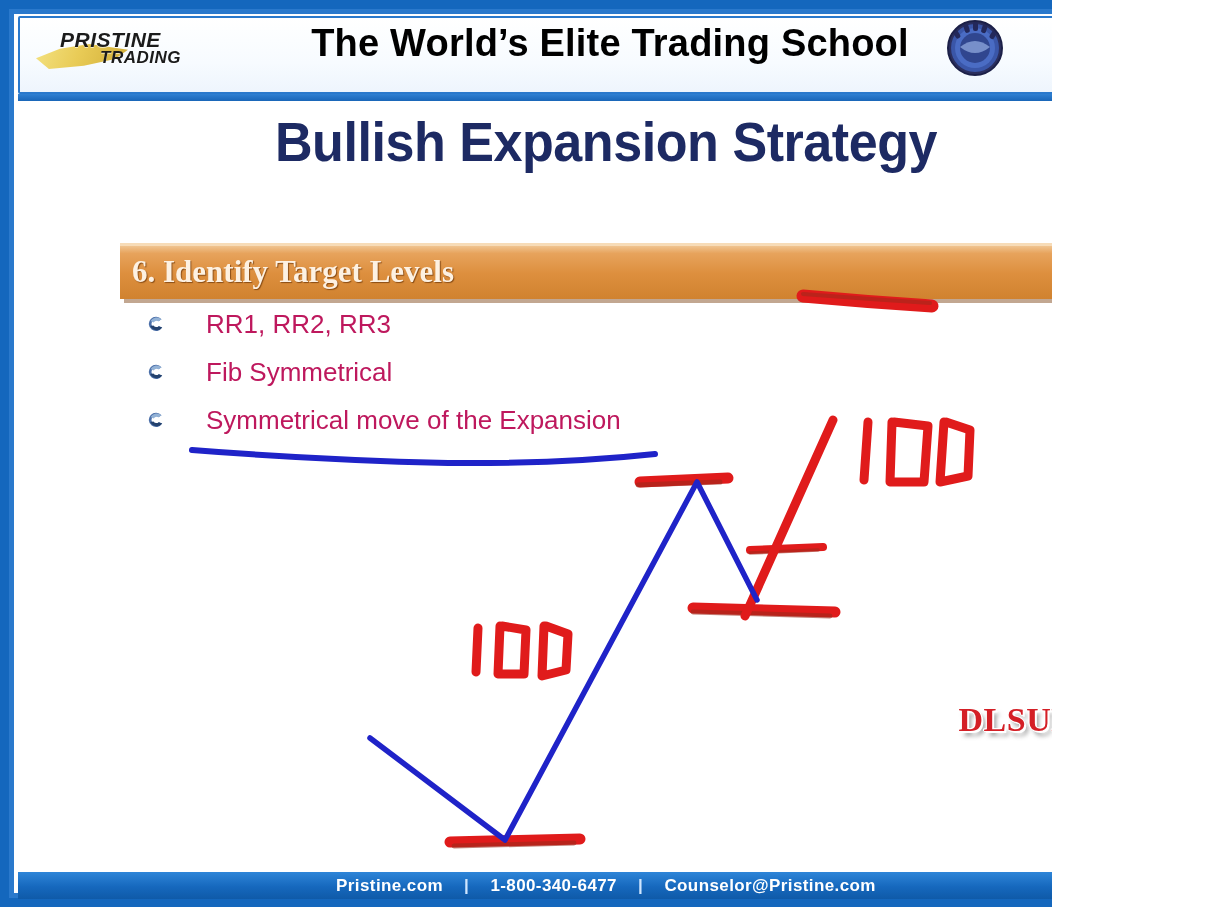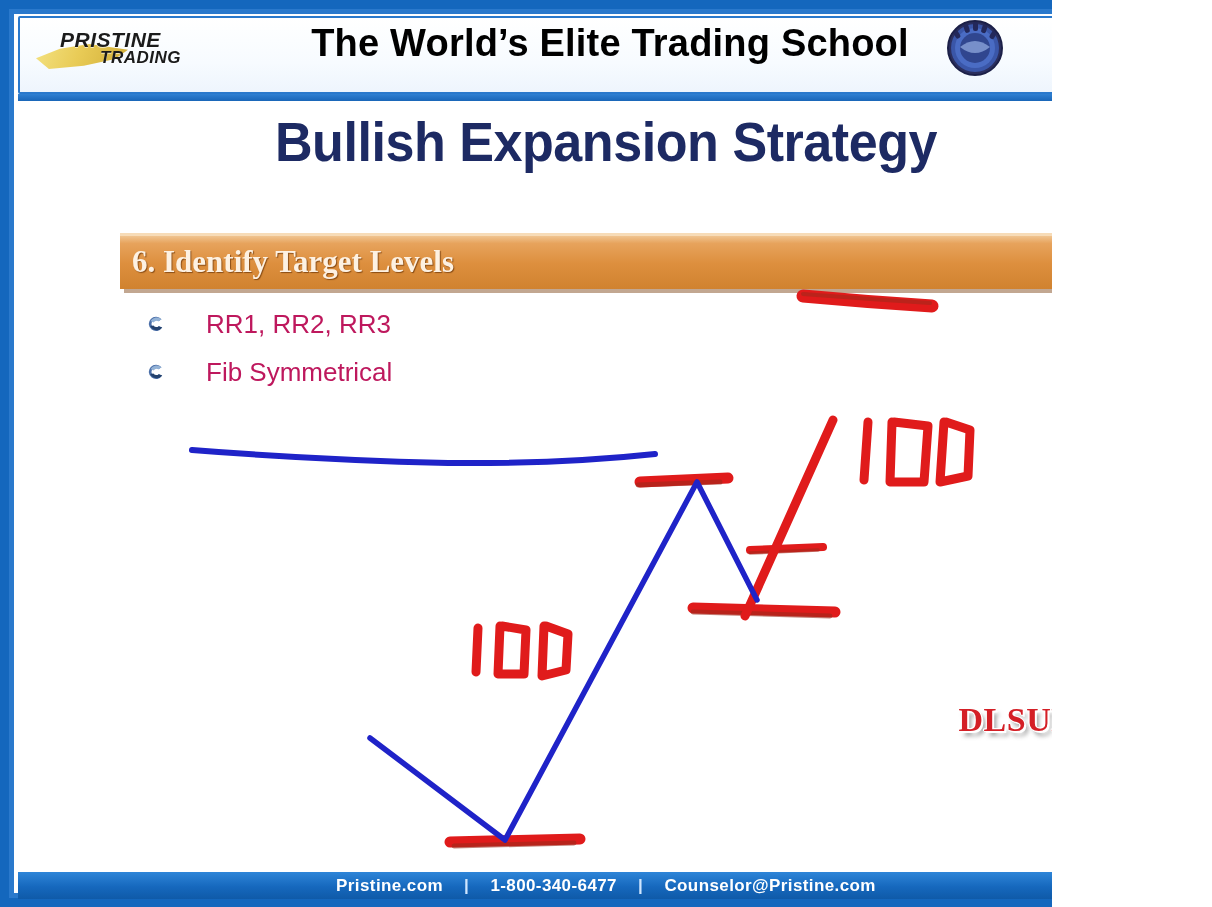--- a/index.html
+++ b/index.html
@@ -135,21 +135,21 @@
     line-height: 64px;
     color: #1d2a63;
     letter-spacing: -.5px;
     transform: scaleX(.93);
     transform-origin: 50% 50%;
   }
 
   
   .section-bar {
     position: absolute;
-    left: 102px; top: 129px;
+    left: 102px; top: 139px;
     width: 980px; height: 56px;
     background: linear-gradient(180deg,
         #f0c490 0%, #e7a35c 14%, #dd8f3e 52%, #d0822f 100%);
     border-top: 3px solid #f7dcb8;
     box-shadow: 4px 4px 0 rgba(120,60,10,.45);
     box-sizing: border-box;
   }
   .section-bar-label {
     position: absolute;
     left: 12px; top: 5px;
@@ -304,20 +304,30 @@
         <span class="bullet-icon">
           <svg width="20" height="20" viewBox="0 0 20 20">
             <path d="M15.5 5.2 A7.2 7.2 0 1 0 16.2 13.6 L12.8 12.2 A4 4 0 1 1 12.4 7.2 Z" fill="#4a6ea8"></path>
             <path d="M15.5 5.2 A7.2 7.2 0 0 0 4.5 7.0 L7.6 8.6 A4 4 0 0 1 12.4 7.2 Z" fill="#93b2d6"></path>
             <path d="M4.2 12.0 A7.2 7.2 0 0 0 16.2 13.6 L12.8 12.2 A4 4 0 0 1 7.4 11.4 Z" fill="#24426e"></path>
           </svg>
         </span>
         <span class="bullet-label">Fib Symmetrical</span>
       </div>
 
+      <div class="bullet-row">
+        <span class="bullet-icon">
+          <svg width="20" height="20" viewBox="0 0 20 20">
+            <path d="M15.5 5.2 A7.2 7.2 0 1 0 16.2 13.6 L12.8 12.2 A4 4 0 1 1 12.4 7.2 Z" fill="#4a6ea8"></path>
+            <path d="M15.5 5.2 A7.2 7.2 0 0 0 4.5 7.0 L7.6 8.6 A4 4 0 0 1 12.4 7.2 Z" fill="#93b2d6"></path>
+            <path d="M4.2 12.0 A7.2 7.2 0 0 0 16.2 13.6 L12.8 12.2 A4 4 0 0 1 7.4 11.4 Z" fill="#24426e"></path>
+          </svg>
+        </span>
+        <span class="bullet-label">Symmetrical move of the Expansion</span>
+      </div>
 
     </div>
 
     <svg class="sketch" viewBox="0 0 1176 766">
 
       <path d="M785 192 Q 850 198 914 202" stroke="#e01b1b" stroke-width="13" stroke-linecap="round" fill="none"></path>
       <path d="M785 190 Q 850 195 912 199" stroke="#9c2a1c" stroke-width="4" stroke-linecap="round" fill="none" opacity=".55"></path>
 
       <path d="M174 346 Q 300 356 430 359 Q 545 360 637 350" stroke="#1f23c8" stroke-width="6" stroke-linecap="round" fill="none"></path>
 

